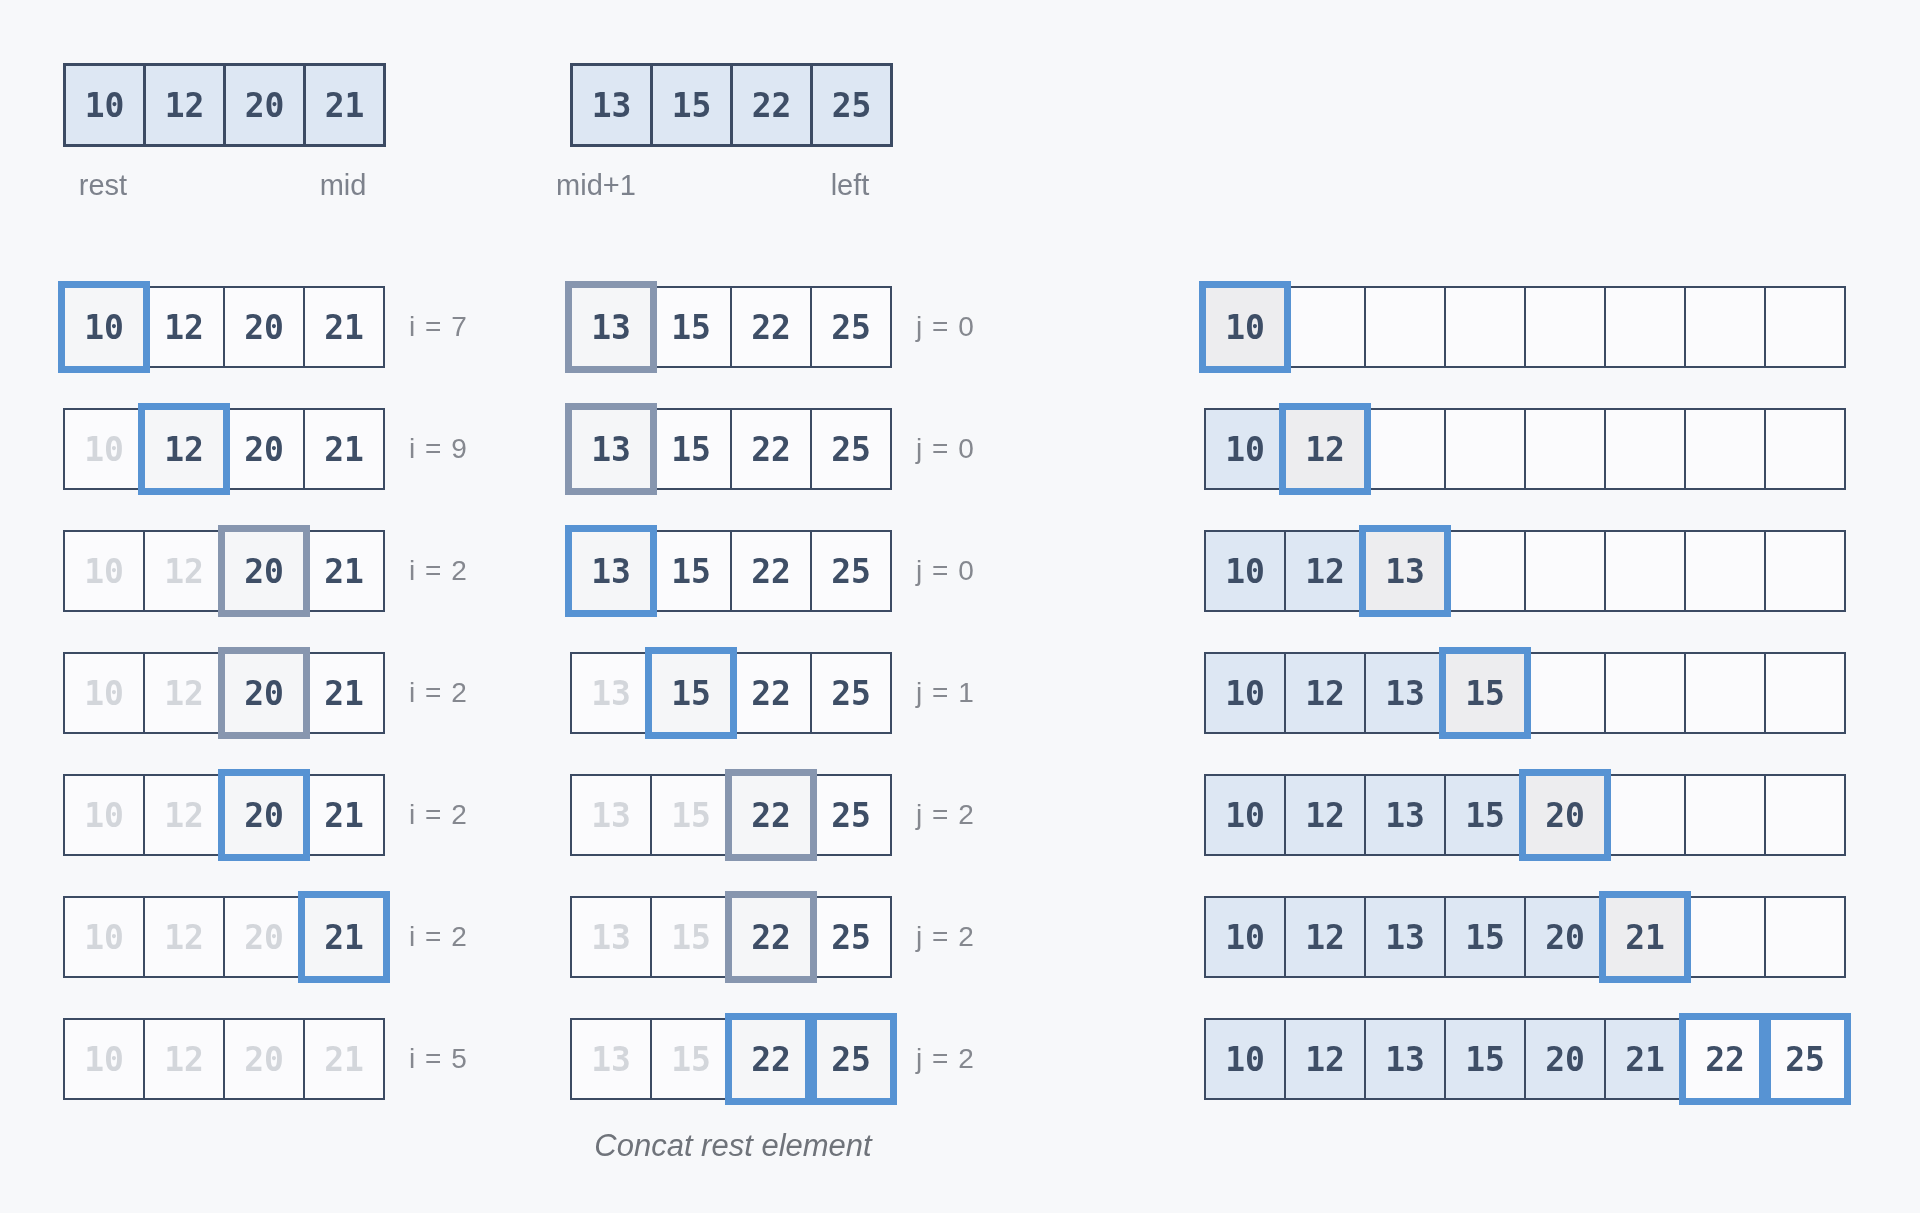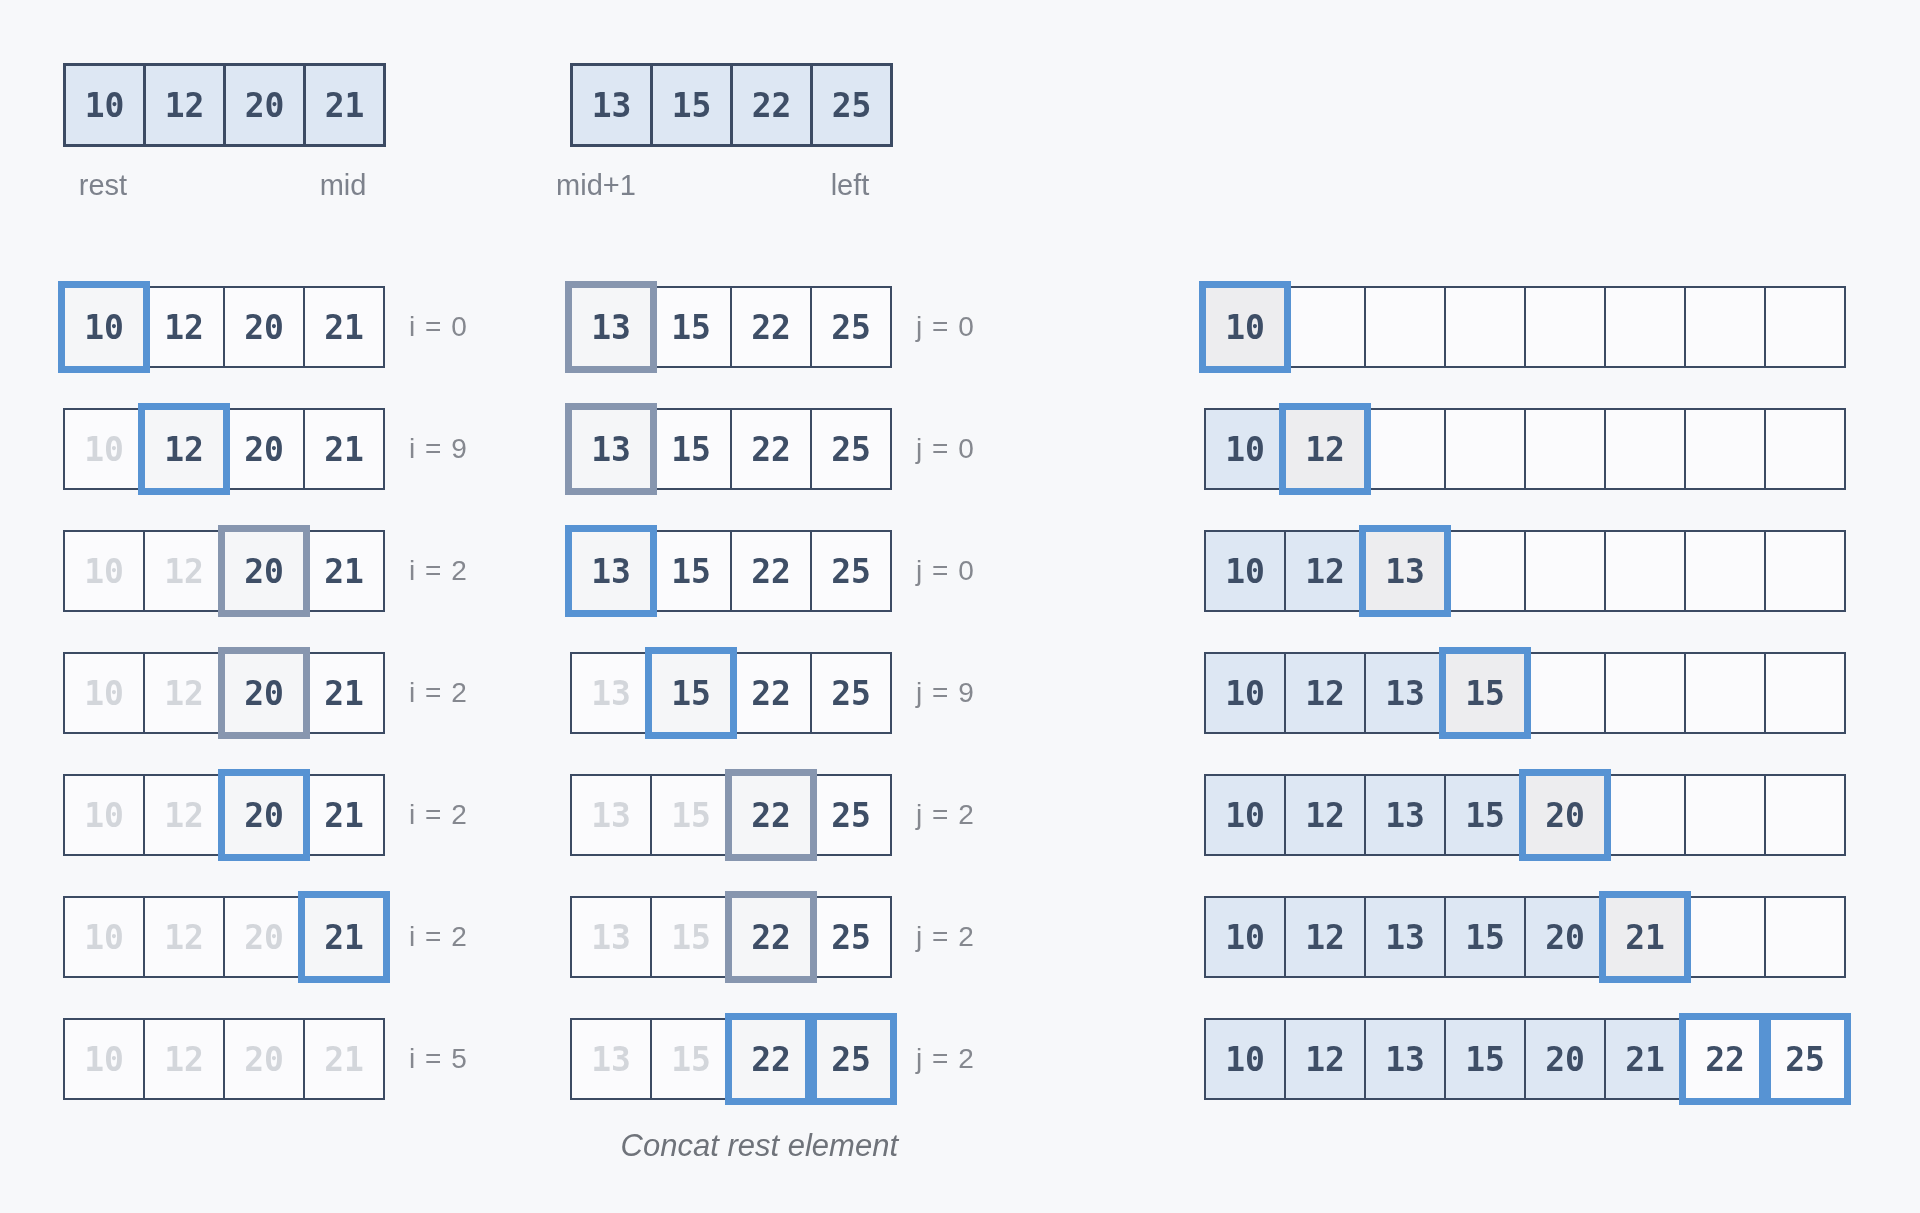--- a/index.html
+++ b/index.html
@@ -16,21 +16,21 @@
   .hlframe{position:absolute;top:-5px;width:92px;height:92px;box-sizing:border-box;
            border:7px solid;z-index:2;background:transparent;}
   .rowlab{position:absolute;height:82px;line-height:82px;white-space:nowrap;
           font-family:"Liberation Sans",sans-serif;font-size:28px;letter-spacing:1px;color:var(--gray);}
   .hdr-label{position:absolute;top:168px;height:34px;line-height:34px;text-align:center;white-space:nowrap;
              font-family:"Liberation Sans",sans-serif;font-size:29px;color:#7d828c;}
   .title{position:absolute;top:64px;right:56px;margin:0;white-space:nowrap;
          font-family:"DejaVu Sans Mono",monospace;font-style:italic;font-weight:bold;
          font-size:74px;letter-spacing:-2px;color:#46566e;
          text-shadow:0 3px 3px rgba(100,110,130,.25);}
-  .caption{position:absolute;left:568px;width:330px;top:1128px;text-align:right;white-space:nowrap;
+  .caption{position:absolute;left:568px;width:330px;top:1128px;text-align:center;white-space:nowrap;
            font-family:"Liberation Sans",sans-serif;font-style:italic;font-size:31px;color:#6f737a;}
 </style>
 </head>
 <body>
 
 <div id="stage">
 
   <div class="hdr-label" style="left:63px;width:80px">rest</div>
   <div class="hdr-label" style="left:303px;width:80px">mid</div>
   <div class="hdr-label" style="left:556px;width:80px">mid+1</div>
@@ -49,21 +49,21 @@
       <div class="cell" style="left: 160px; width: 83px; height: 84px; border-width: 3px; background: rgb(221, 231, 243); color: rgb(62, 78, 102);">22</div>
       <div class="cell" style="left: 240px; width: 83px; height: 84px; border-width: 3px; background: rgb(221, 231, 243); color: rgb(62, 78, 102);">25</div>
     </div>
     <div class="arr" style="left: 63px; top: 286px; width: 322px; height: 82px;">
       <div class="cell" style="left: 0px; width: 82px; height: 82px; border-width: 2px; background: rgb(245, 246, 248); color: rgb(62, 78, 102);">10</div>
       <div class="cell" style="left: 80px; width: 82px; height: 82px; border-width: 2px; background: rgb(251, 251, 253); color: rgb(62, 78, 102);">12</div>
       <div class="cell" style="left: 160px; width: 82px; height: 82px; border-width: 2px; background: rgb(251, 251, 253); color: rgb(62, 78, 102);">20</div>
       <div class="cell" style="left: 240px; width: 82px; height: 82px; border-width: 2px; background: rgb(251, 251, 253); color: rgb(62, 78, 102);">21</div>
       <div class="hlframe" style="left: -5px; border-color: rgb(87, 147, 211);"></div>
     </div>
-    <div class="rowlab" style="left: 409px; top: 286px;">i = 0</div>
+    <div class="rowlab" style="left: 409px; top: 286px;">i = 7</div>
     <div class="arr" style="left: 63px; top: 408px; width: 322px; height: 82px;">
       <div class="cell" style="left: 0px; width: 82px; height: 82px; border-width: 2px; background: rgb(251, 251, 253); color: rgb(211, 214, 219);">10</div>
       <div class="cell" style="left: 80px; width: 82px; height: 82px; border-width: 2px; background: rgb(245, 246, 248); color: rgb(62, 78, 102);">12</div>
       <div class="cell" style="left: 160px; width: 82px; height: 82px; border-width: 2px; background: rgb(251, 251, 253); color: rgb(62, 78, 102);">20</div>
       <div class="cell" style="left: 240px; width: 82px; height: 82px; border-width: 2px; background: rgb(251, 251, 253); color: rgb(62, 78, 102);">21</div>
       <div class="hlframe" style="left: 75px; border-color: rgb(87, 147, 211);"></div>
     </div>
     <div class="rowlab" style="left: 409px; top: 408px;">i = 9</div>
     <div class="arr" style="left: 63px; top: 530px; width: 322px; height: 82px;">
       <div class="cell" style="left: 0px; width: 82px; height: 82px; border-width: 2px; background: rgb(251, 251, 253); color: rgb(211, 214, 219);">10</div>
@@ -128,21 +128,21 @@
       <div class="hlframe" style="left: -5px; border-color: rgb(87, 147, 211);"></div>
     </div>
     <div class="rowlab" style="left: 916px; top: 530px;">j = 0</div>
     <div class="arr" style="left: 570px; top: 652px; width: 322px; height: 82px;">
       <div class="cell" style="left: 0px; width: 82px; height: 82px; border-width: 2px; background: rgb(251, 251, 253); color: rgb(211, 214, 219);">13</div>
       <div class="cell" style="left: 80px; width: 82px; height: 82px; border-width: 2px; background: rgb(245, 246, 248); color: rgb(62, 78, 102);">15</div>
       <div class="cell" style="left: 160px; width: 82px; height: 82px; border-width: 2px; background: rgb(251, 251, 253); color: rgb(62, 78, 102);">22</div>
       <div class="cell" style="left: 240px; width: 82px; height: 82px; border-width: 2px; background: rgb(251, 251, 253); color: rgb(62, 78, 102);">25</div>
       <div class="hlframe" style="left: 75px; border-color: rgb(87, 147, 211);"></div>
     </div>
-    <div class="rowlab" style="left: 916px; top: 652px;">j = 9</div>
+    <div class="rowlab" style="left: 916px; top: 652px;">j = 1</div>
     <div class="arr" style="left: 570px; top: 774px; width: 322px; height: 82px;">
       <div class="cell" style="left: 0px; width: 82px; height: 82px; border-width: 2px; background: rgb(251, 251, 253); color: rgb(211, 214, 219);">13</div>
       <div class="cell" style="left: 80px; width: 82px; height: 82px; border-width: 2px; background: rgb(251, 251, 253); color: rgb(211, 214, 219);">15</div>
       <div class="cell" style="left: 160px; width: 82px; height: 82px; border-width: 2px; background: rgb(245, 246, 248); color: rgb(62, 78, 102);">22</div>
       <div class="cell" style="left: 240px; width: 82px; height: 82px; border-width: 2px; background: rgb(251, 251, 253); color: rgb(62, 78, 102);">25</div>
       <div class="hlframe" style="left: 155px; border-color: rgb(135, 150, 175);"></div>
     </div>
     <div class="rowlab" style="left: 916px; top: 774px;">j = 2</div>
     <div class="arr" style="left: 570px; top: 896px; width: 322px; height: 82px;">
       <div class="cell" style="left: 0px; width: 82px; height: 82px; border-width: 2px; background: rgb(251, 251, 253); color: rgb(211, 214, 219);">13</div>

